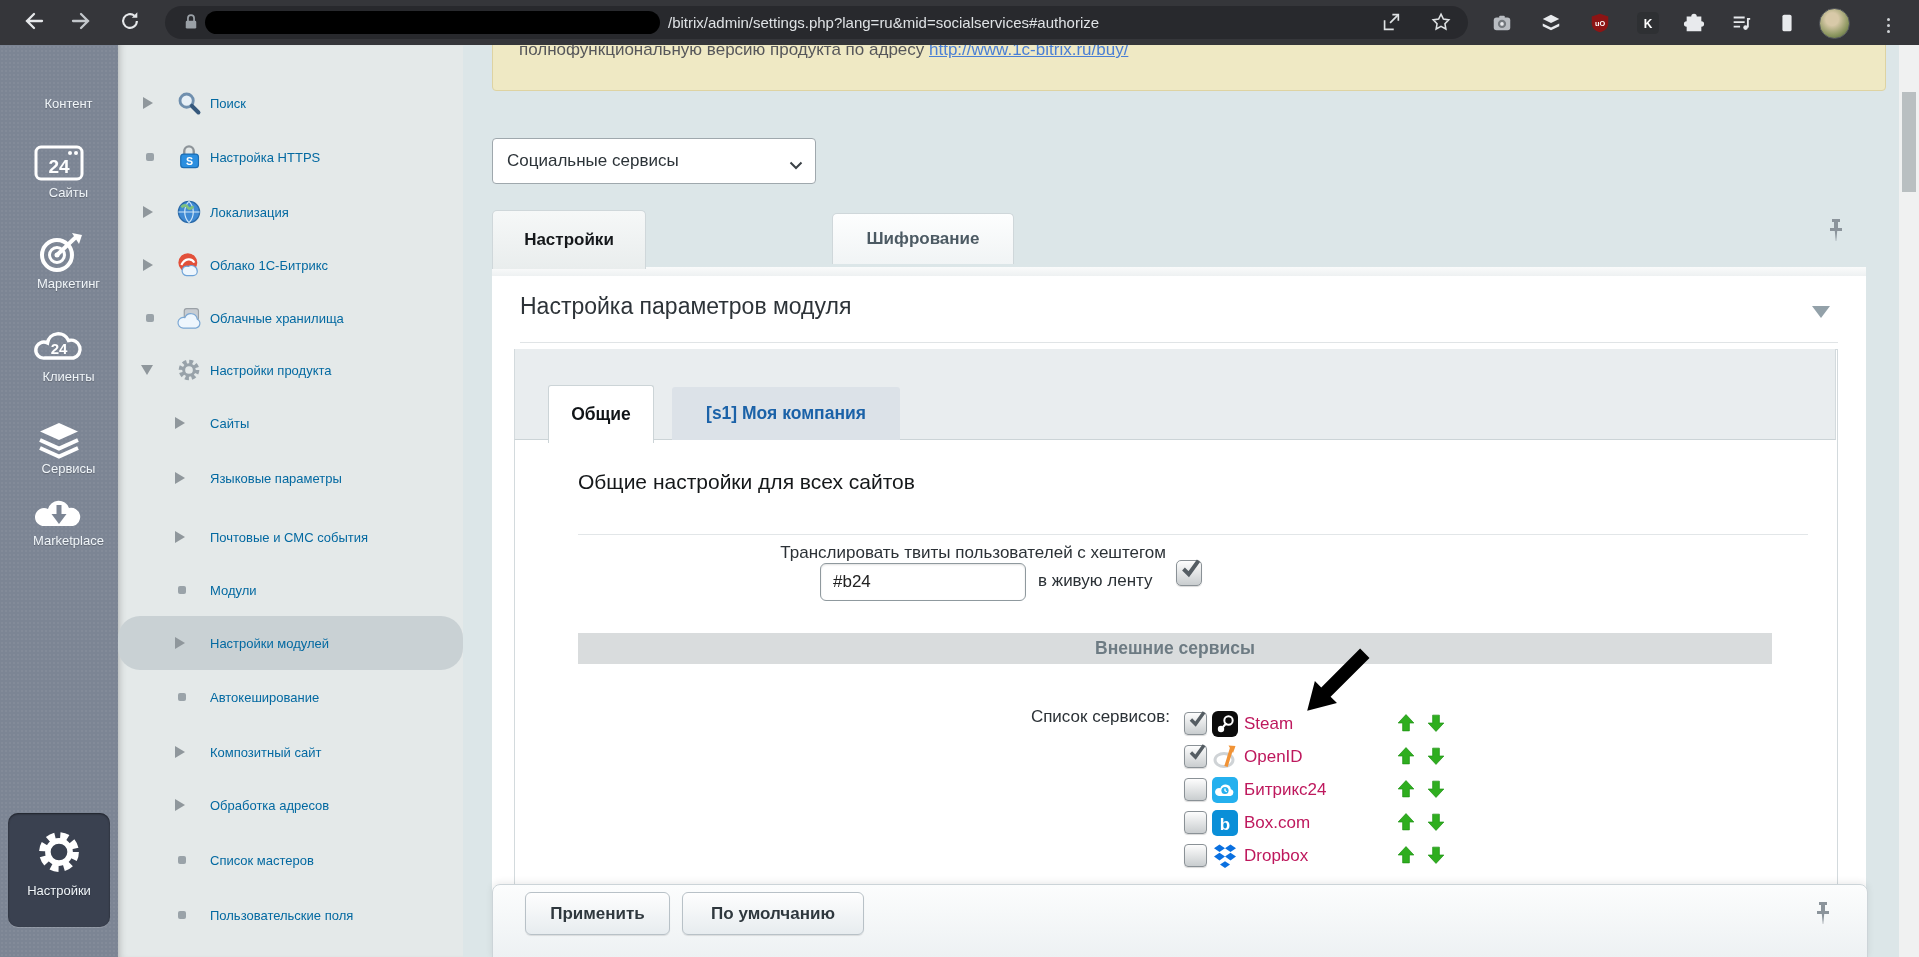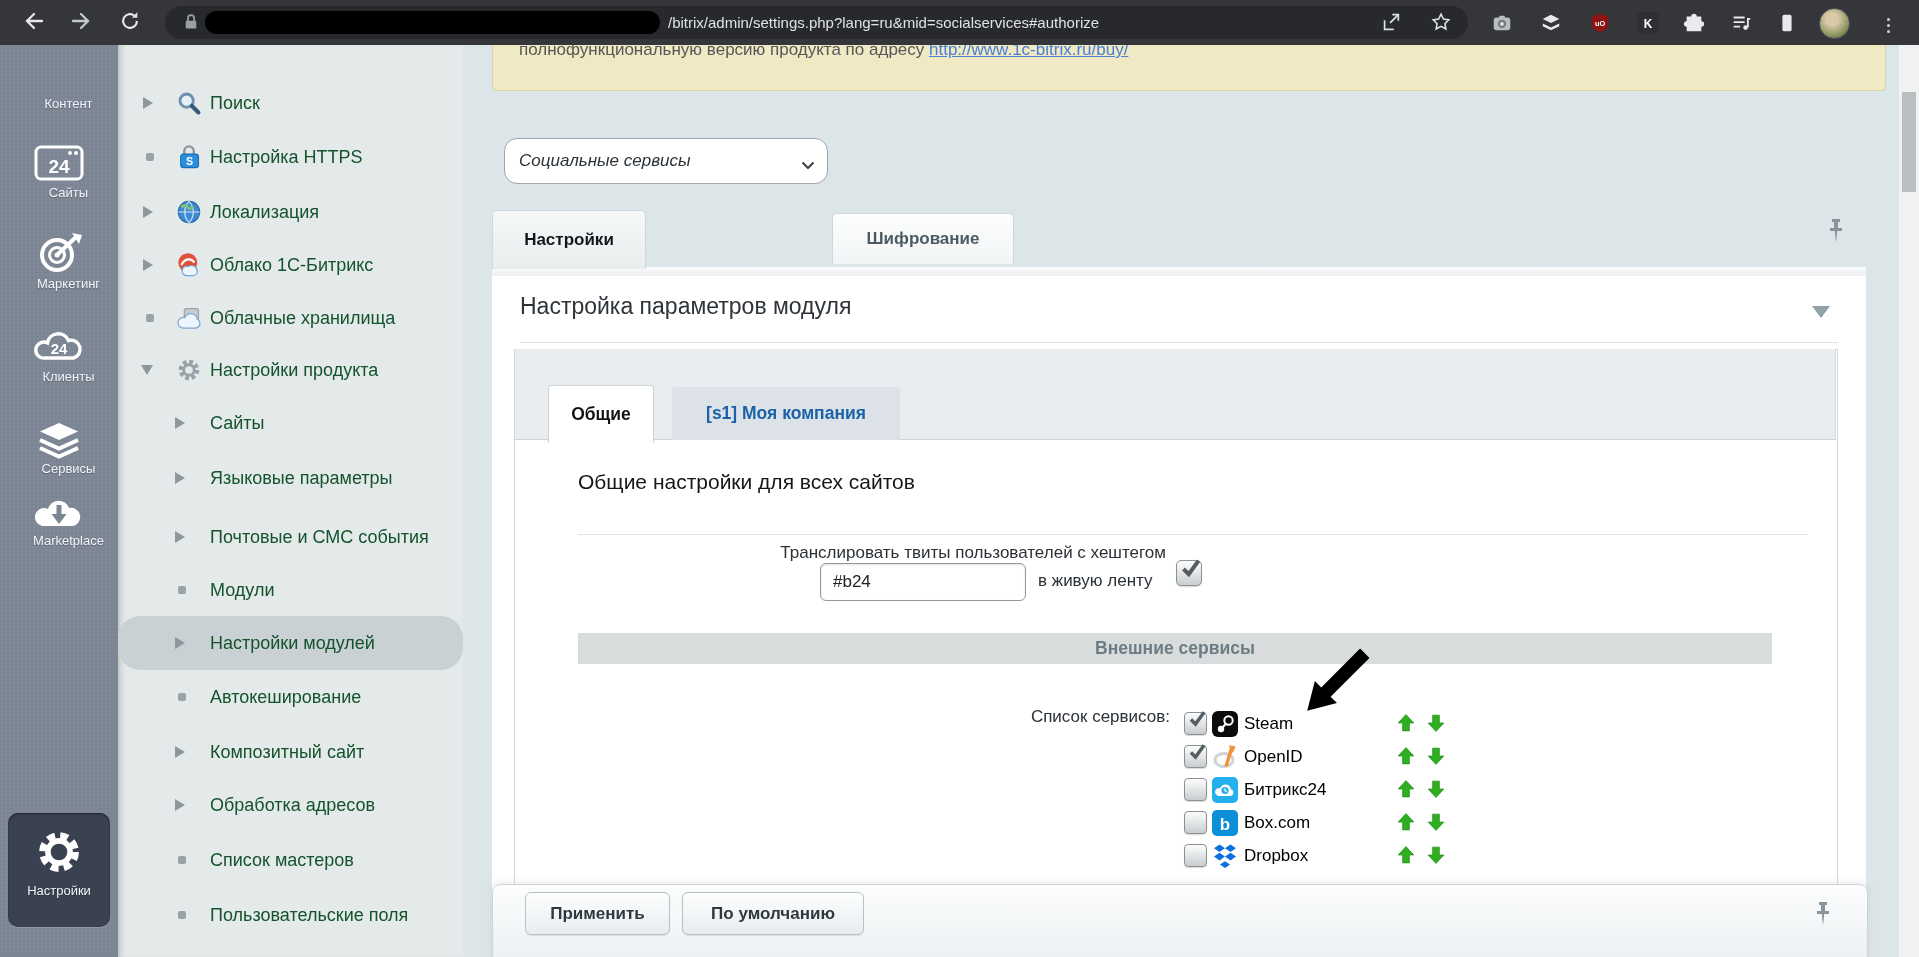--- a/index.html
+++ b/index.html
@@ -28,34 +28,34 @@
   .applabel{position:absolute;left:0;width:137px;text-align:center;color:#f0f5f9;font-size:13px;text-shadow:0 1px 1px rgba(0,0,0,.25);}
   .appicon{position:absolute;display:flex;align-items:center;justify-content:center;}
   .appactive{position:absolute;left:8px;top:768px;width:102px;height:114px;background:#3a4150;border-radius:10px;
     box-shadow:inset 0 1px 2px rgba(0,0,0,.5), 0 1px 0 rgba(255,255,255,.15);}
 
   
   .menu{position:absolute;left:118px;top:45px;width:345px;height:912px;background:#e4e9e9;
     box-shadow:inset 7px 0 9px -7px rgba(0,0,0,.3);z-index:30;}
   .mi{position:absolute;left:0;width:345px;height:54px;display:flex;align-items:center;cursor:pointer;}
   .mi.active{background:#c9d1d4;}
-  .mi .label{position:absolute;left:92px;font-size:18px;color:#14532d;white-space:nowrap;}
+  .mi .label{position:absolute;left:92px;font-size:13px;color:#0369a1;white-space:nowrap;}
   .marker{position:absolute;}
   .tri-r{width:0;height:0;border-left:10px solid #8f979c;border-top:6px solid transparent;border-bottom:6px solid transparent;}
   .tri-d{width:0;height:0;border-top:10px solid #8f979c;border-left:6px solid transparent;border-right:6px solid transparent;}
   .sqb{width:8px;height:8px;background:#9aa3a9;border-radius:2px;}
   .mico{position:absolute;left:58px;width:26px;height:26px;top:14px;}
 
   
   .notice{position:absolute;left:492px;top:37px;width:1392px;height:52px;background:#efe9c4;border:1px solid #ded3a2;border-radius:4px;z-index:20;}
   .notice .txt{position:absolute;left:26px;top:2px;font-size:17px;color:#56575a;white-space:nowrap;}
   .notice a{color:#4a7fd4;text-decoration:underline;cursor:pointer;}
 
-  .selectbox{position:absolute;left:504px;top:138px;width:322px;height:44px;background:#fff;border:1px solid #9fa8ad;border-radius:13px;
-    display:flex;align-items:center;cursor:pointer;z-index:20;font-style:italic;}
+  .selectbox{position:absolute;left:492px;top:138px;width:322px;height:44px;background:#fff;border:1px solid #9fa8ad;border-radius:4px;
+    display:flex;align-items:center;cursor:pointer;z-index:20;}
   .selectbox .val{margin-left:14px;font-size:17px;color:#2c3338;}
   .selectbox .chev{position:absolute;right:12px;top:17px;}
 
   .tab{position:absolute;height:50px;top:213px;border:1px solid #cfd7da;border-bottom:none;border-radius:5px 5px 0 0;
     background:linear-gradient(#fdfefe,#f1f4f5);display:flex;align-items:center;justify-content:center;
     font-size:17px;font-weight:bold;color:#4c5a63;cursor:pointer;z-index:21;}
   .tab.active{top:210px;height:58px;background:linear-gradient(#f6f8f8,#e9eded);color:#15181b;z-index:23;}
 
   .content{position:absolute;left:492px;top:267px;width:1374px;height:690px;background:#fff;border-top:1px solid #b9c3c7;z-index:20;}
   .contentstrip{position:absolute;left:492px;top:267px;width:1374px;height:9px;background:linear-gradient(#fafbfb,#eef1f2);z-index:22;}
@@ -76,21 +76,21 @@
   .flabel{position:absolute;font-size:17px;color:#2b3136;z-index:25;white-space:nowrap;}
   .hashinput{position:absolute;left:820px;top:563px;width:192px;height:36px;border:1px solid #8f999e;border-radius:6px;
     font-family:"Liberation Sans",sans-serif;font-size:17px;color:#222;padding:0 0 0 12px;box-shadow:inset 0 1px 2px rgba(0,0,0,.12);z-index:25;}
   .checkbox{position:absolute;width:24px;height:24px;border:1px solid #8a9196;border-radius:5px;
     background:linear-gradient(#fdfdfd,#c9cdcf);box-shadow:0 1px 1px rgba(0,0,0,.15);cursor:pointer;z-index:25;}
   .checkbox svg{position:absolute;left:2px;top:-4px;}
 
   .band{position:absolute;left:578px;top:633px;width:1194px;height:31px;background:#d9dcdd;display:flex;align-items:center;justify-content:center;
     font-size:17.5px;font-weight:bold;color:#6d7b83;z-index:25;}
 
-  .svc-label{position:absolute;font-size:17px;color:#000000;white-space:nowrap;z-index:25;}
+  .svc-label{position:absolute;font-size:17px;color:#be185d;white-space:nowrap;z-index:25;}
   .svc-icon{position:absolute;width:26px;height:26px;z-index:25;}
   .svc-cb{width:21px;height:21px;border-radius:4px;}
   .arrowbtn{position:absolute;width:22px;height:22px;cursor:pointer;z-index:25;}
 
   .footer{position:absolute;left:492px;top:884px;width:1374px;height:73px;background:linear-gradient(#fcfdfd,#edf1f3);
     border:1px solid #ccd4d8;border-radius:8px 8px 0 0;box-shadow:0 -2px 7px rgba(0,0,0,.08);z-index:35;}
   .btn{position:absolute;top:7px;height:43px;border:1px solid #b8c1c7;border-radius:6px;background:linear-gradient(#fefefe,#e7ecef);
     box-shadow:0 1px 1px rgba(0,0,0,.1);font-size:17px;font-weight:600;color:#2f383e;display:flex;align-items:center;justify-content:center;cursor:pointer;font-family:"Liberation Sans",sans-serif;}
   .pin{position:absolute;cursor:pointer;z-index:36;}
 

